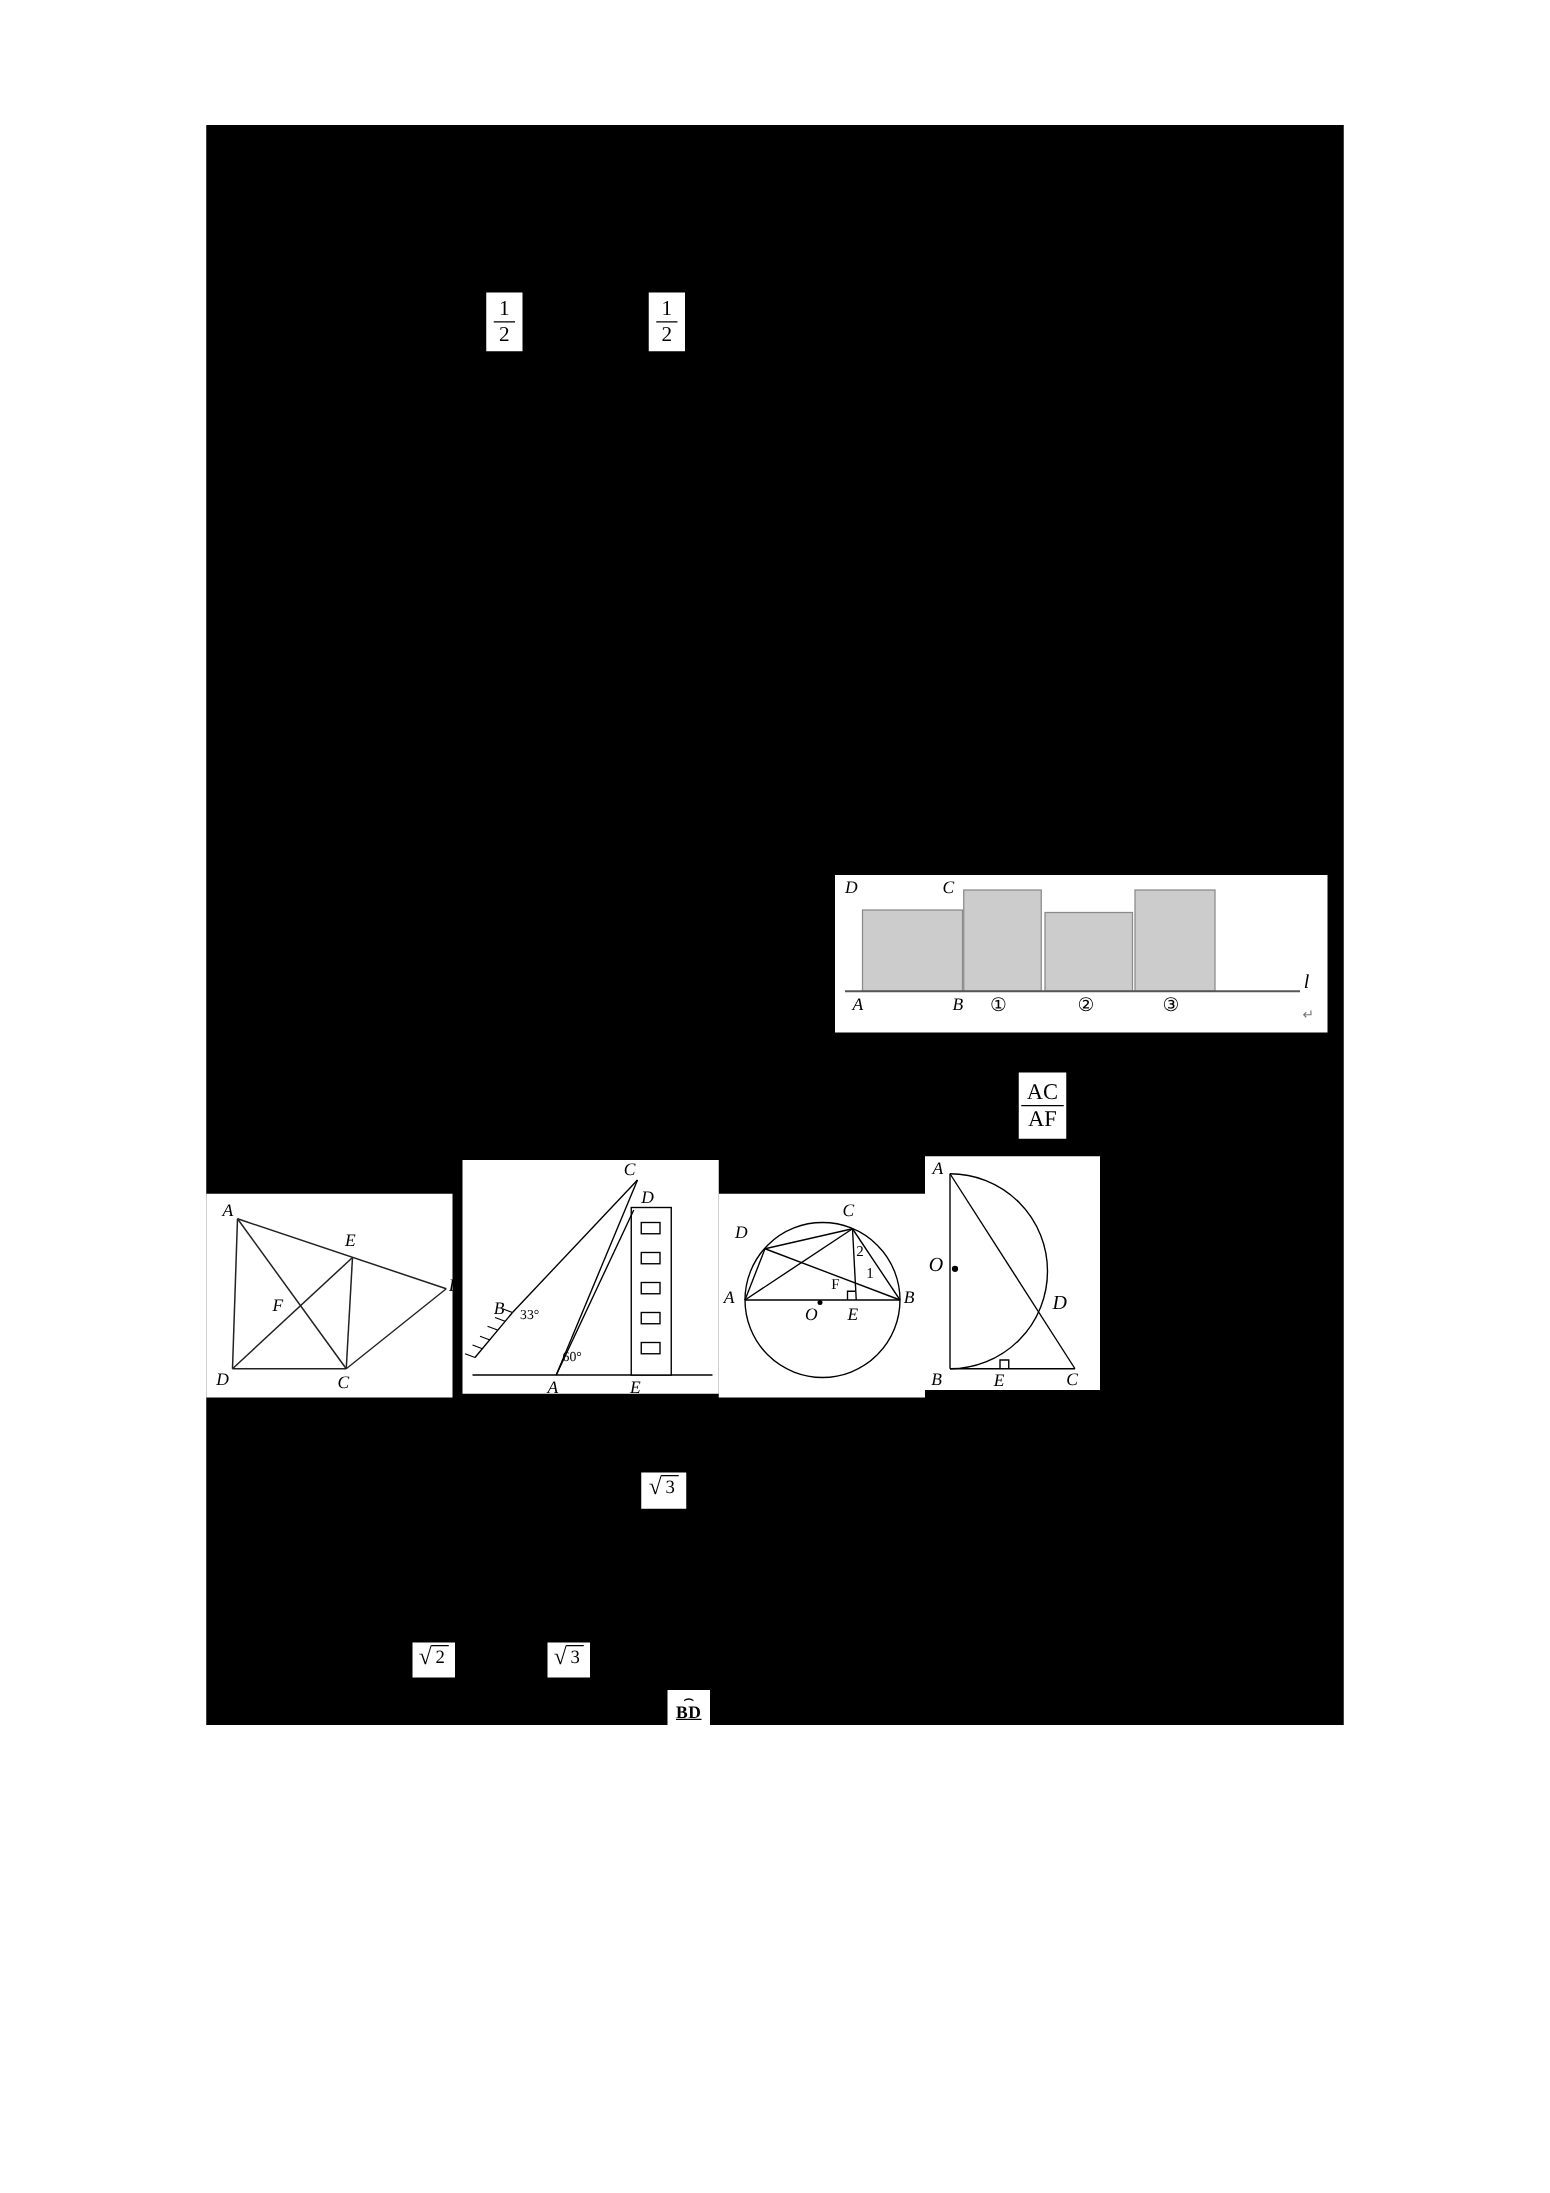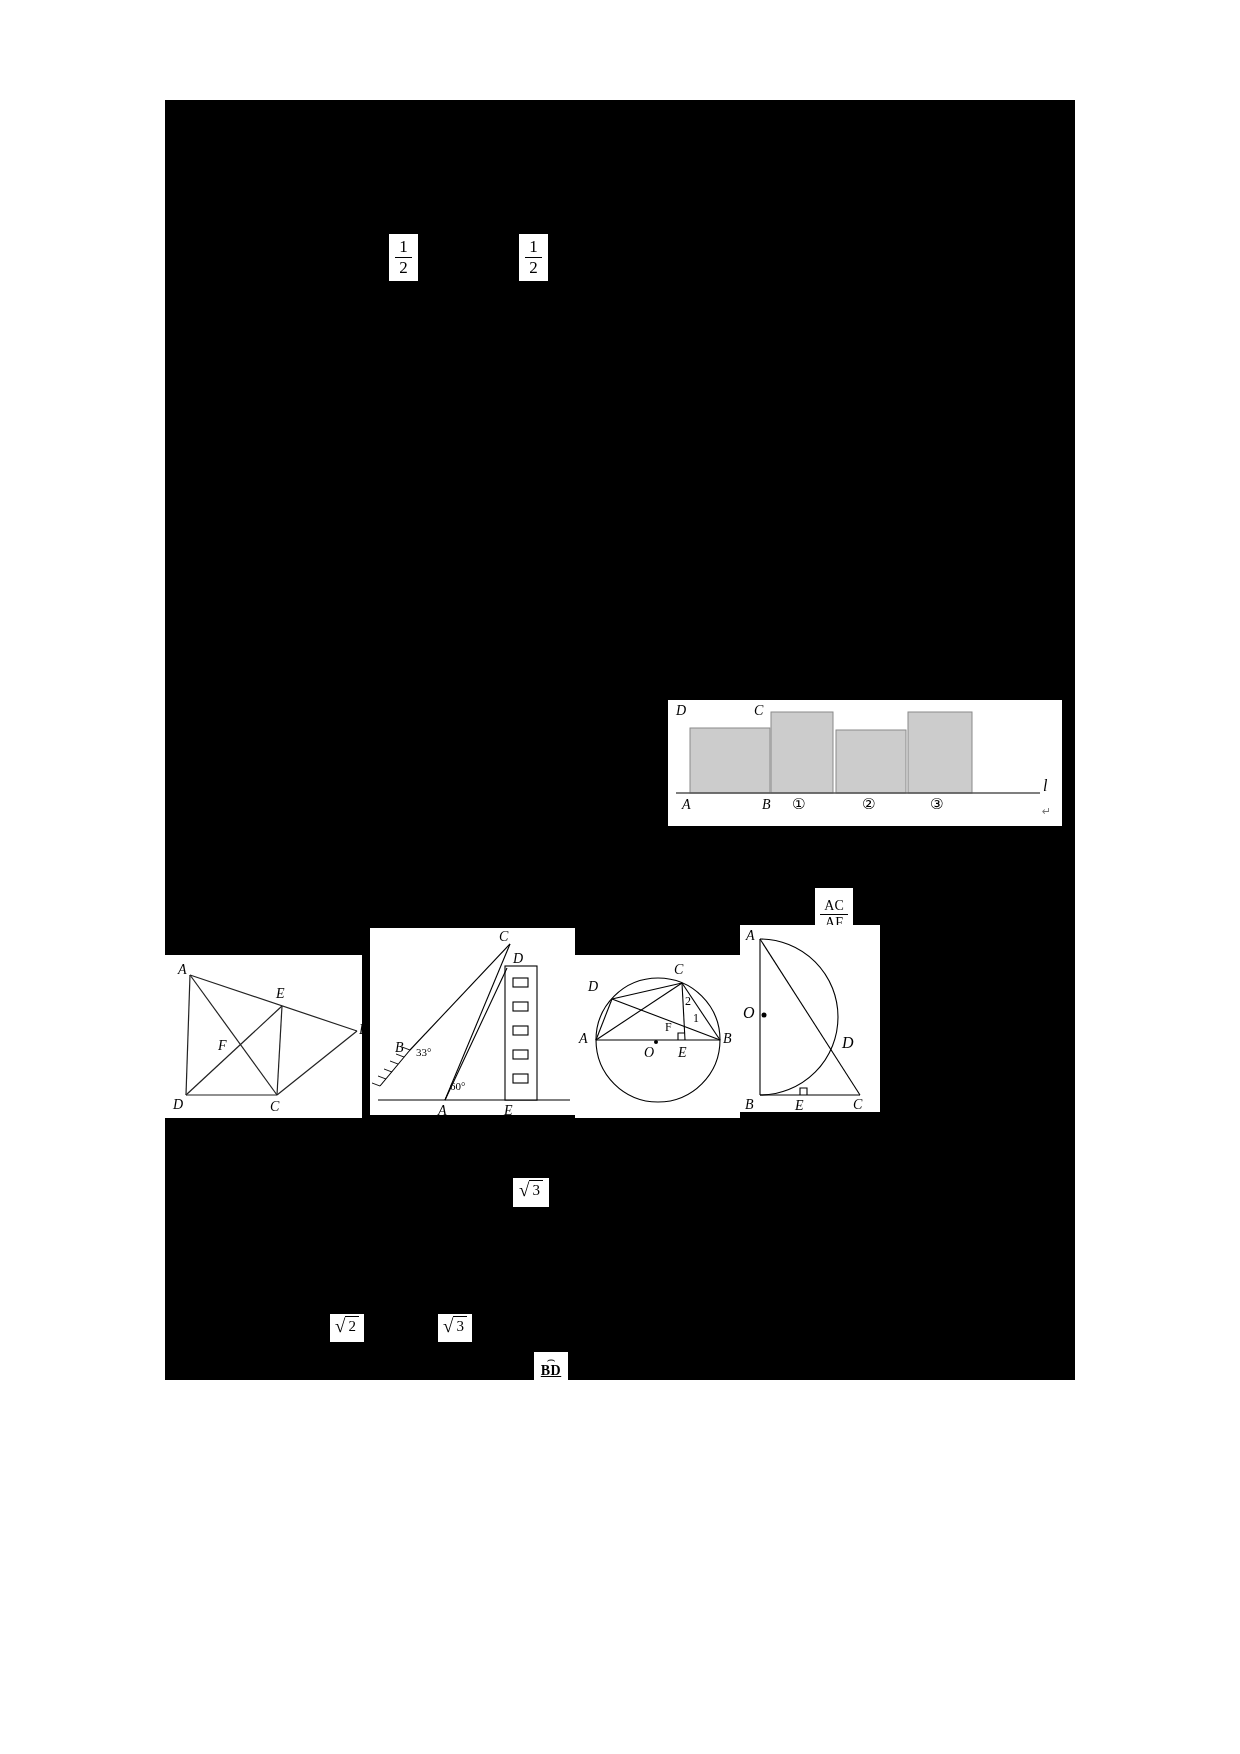--- a/index.html
+++ b/index.html
@@ -24,21 +24,21 @@
   .smallnum { font-style:normal; font-size:12px; }
   .circnum { font-family:"DejaVu Sans", sans-serif; font-style:normal; font-size:15px; }
   .pilcrow { font-family:"DejaVu Sans", sans-serif; font-style:normal; font-size:11px; color:#777; }
 
   .fraction {
     display:flex; flex-direction:column; align-items:center; justify-content:center;
     font-size:17px; line-height:1.15; color:#000;
   }
   .frac-num { border-bottom:1.5px solid #000; padding:0 4px; text-align:center; }
   .frac-den { padding:0 4px; text-align:center; }
-  .fraction.ratio { font-size:14px;margin-top:30px; }
+  .fraction.ratio { font-size:18px; }
 
   .radical {
     display:flex; align-items:flex-start; justify-content:center;
     font-size:15px; line-height:1.25; color:#000; padding-top:2px;
   }
   .rad-sign { font-size:19px; line-height:1; }
   .rad-top  { border-top:1.3px solid #000; padding:0 3px; }
 
   .arcword {
     display:flex; flex-direction:column; align-items:center; justify-content:center;

